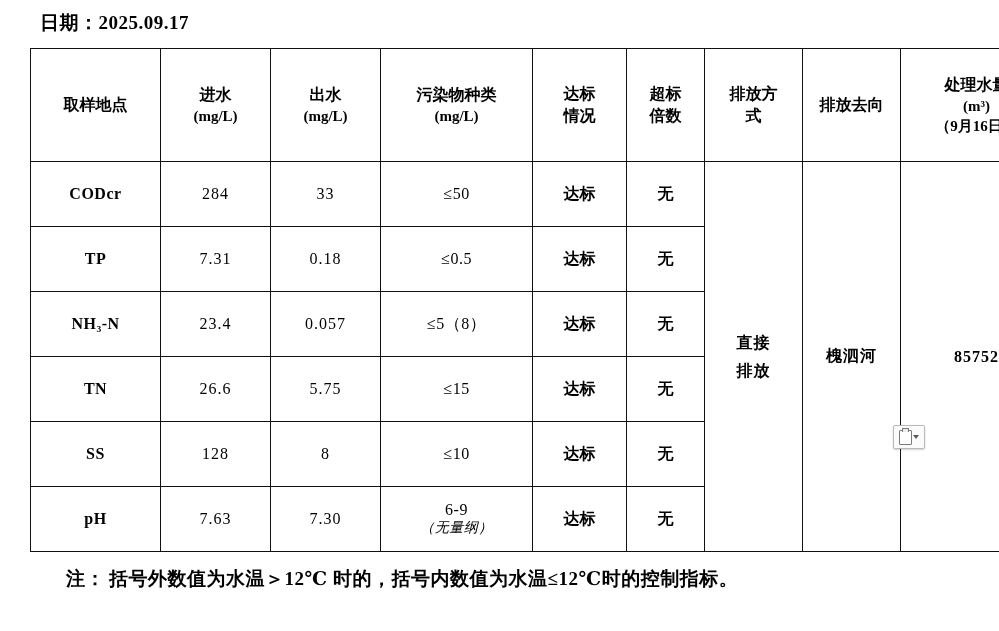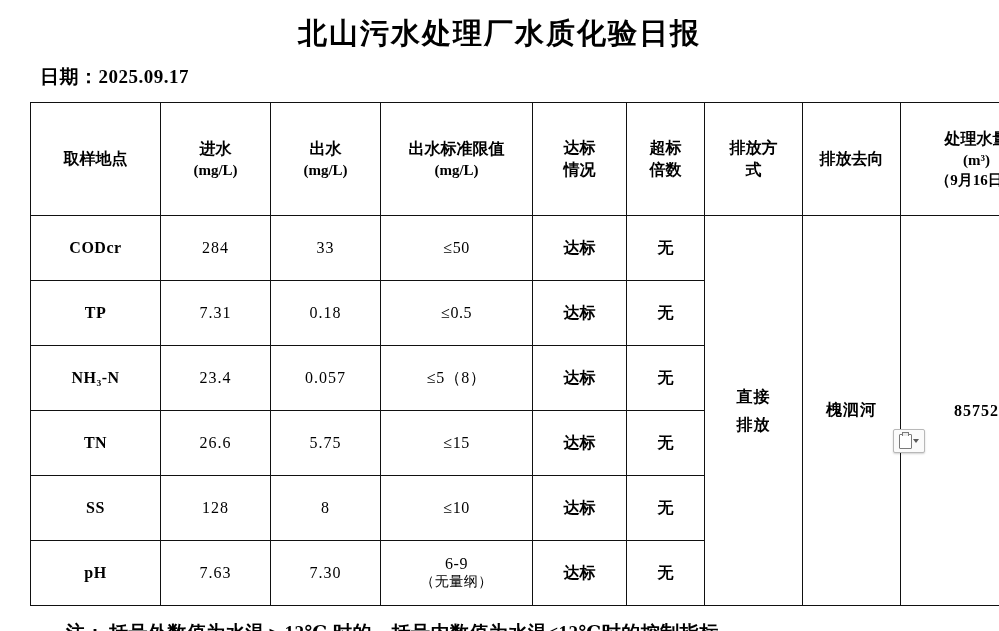--- a/index.html
+++ b/index.html
@@ -76,21 +76,21 @@
   .col-std   { width: 152px; }
   .col-res   { width: 94px; }
   .col-exc   { width: 78px; }
   .col-mode  { width: 98px; }
   .col-dest  { width: 98px; }
   .col-vol   { width: 152px; }
 
   .pollutant-name { font-weight: bold; font-size: 16px; letter-spacing: 0.5px; }
   .num { font-size: 16px; letter-spacing: 1px; }
   .std { font-size: 15px; letter-spacing: 0.5px; }
-  .std .sub { display: block; font-size: 14px; }
+  .std .sub { display: block; font-size: 14px; font-style: italic; }
   .result { font-size: 16px; font-weight: bold; }
   .exceed { font-size: 16px; font-weight: bold; }
   .merged-mode {
     font-size: 18px;
     font-weight: bold;
     line-height: 1.7;
     letter-spacing: 1px;
   }
   .merged-dest {
     font-size: 18px;
@@ -154,21 +154,20 @@
     border-top: 4px solid #5a5a5a;
   }
   .head-sub { display: block; font-size: 15px; font-weight: bold; }
   .head-main { display: block; }
 </style>
 </head>
 <body>
 
 <div class="page">
 
-  <div class="doc-title">北山污水处理厂水质化验日报</div>
 
   <div class="meta-row">
     <div class="meta-right">
       <span>日期：</span><span>2025.09.17</span>
     </div>
   </div>
 
   <table class="report">
     <colgroup>
       <col class="col-name">
@@ -188,21 +187,21 @@
         </th>
         <th>
           <span class="head-main">进水</span>
           <span class="head-sub">(mg/L)</span>
         </th>
         <th>
           <span class="head-main">出水</span>
           <span class="head-sub">(mg/L)</span>
         </th>
         <th>
-          <span class="head-main">出水标准限值</span>
+          <span class="head-main">污染物种类</span>
           <span class="head-sub">(mg/L)</span>
         </th>
         <th>
           <span class="head-main">达标</span>
           <span class="head-main">情况</span>
         </th>
         <th>
           <span class="head-main">超标</span>
           <span class="head-main">倍数</span>
         </th>

